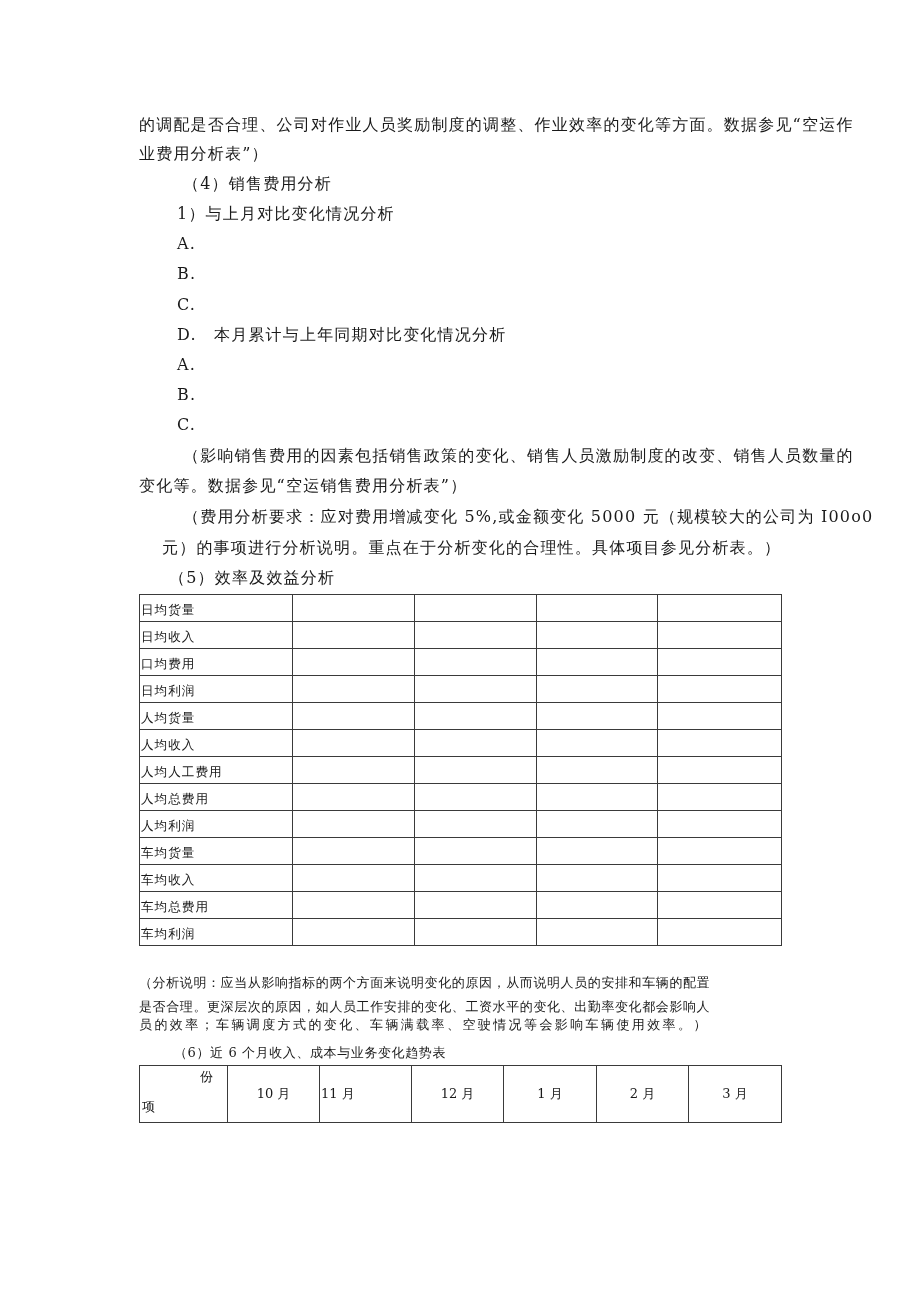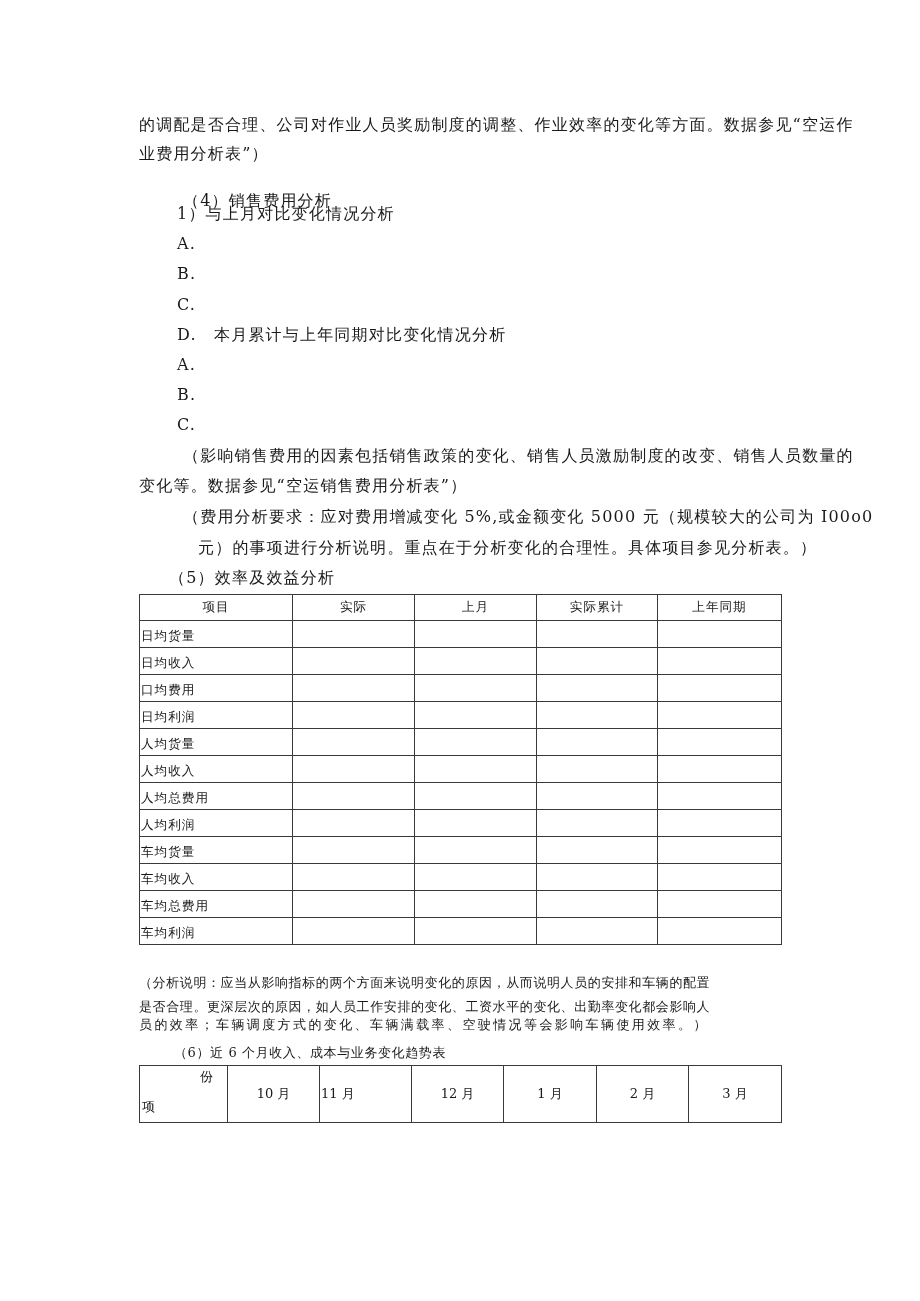--- a/index.html
+++ b/index.html
@@ -19,51 +19,44 @@
     #t2 td.corner .c-top { position: absolute; right: 14px; top: 2px; }
     #t2 td.corner .c-bot { position: absolute; left: 2px; bottom: 6px; }
     #t2 td.left { text-align: left; padding-left: 1px; }
   </style>
 </head>
 <body>
 
 <div>
   <div class="line" style="left:139px; top:116px;">的调配是否合理、公司对作业人员奖励制度的调整、作业效率的变化等方面。数据参见“空运作</div>
   <div class="line" style="left:139px; top:145px;">业费用分析表”）</div>
-  <div class="line" style="left:183px; top:192px;">（4）销售费用分析</div>
+  <div class="line" style="left:183px; top:175px;">（4）销售费用分析</div>
   <div class="line" style="left:177px; top:205px;">1）与上月对比变化情况分析</div>
   <div class="line" style="left:177px; top:235px;">A.</div>
   <div class="line" style="left:177px; top:265px;">B.</div>
   <div class="line" style="left:177px; top:296px;">C.</div>
   <div class="line" style="left:177px; top:326px;">D.　本月累计与上年同期对比变化情况分析</div>
   <div class="line" style="left:177px; top:356px;">A.</div>
   <div class="line" style="left:177px; top:386px;">B.</div>
   <div class="line" style="left:177px; top:416px;">C.</div>
   <div class="line" style="left:183px; top:447px;">（影响销售费用的因素包括销售政策的变化、销售人员激励制度的改变、销售人员数量的</div>
   <div class="line" style="left:139px; top:477px;">变化等。数据参见“空运销售费用分析表”）</div>
   <div class="line" style="left:183px; top:508px;">（费用分析要求：应对费用增减变化 5%,或金额变化 5000 元（规模较大的公司为 I00o0</div>
-  <div class="line" style="left:162px; top:539px;margin-left:36px;">元）的事项进行分析说明。重点在于分析变化的合理性。具体项目参见分析表。）</div>
+  <div class="line" style="left:162px; top:539px;">元）的事项进行分析说明。重点在于分析变化的合理性。具体项目参见分析表。）</div>
   <div class="line" style="left:169px; top:569px;">（5）效率及效益分析</div>
 
   <table id="t1">
     <colgroup>
       <col style="width:153px">
         <col style="width:122px">
         <col style="width:122px">
         <col style="width:121px">
         <col style="width:124px">
     </colgroup>
     <tbody>
-        <tr>
-      <th>项目</th>
-      <th>实际</th>
-      <th>上月</th>
-      <th>实际累计</th>
-      <th>上年同期</th>
-    </tr>
     <tr>
       <td class="lbl">日均货量</td>
       <td></td>
       <td></td>
       <td></td>
       <td></td>
     </tr>
     <tr>
       <td class="lbl">日均收入</td>
       <td></td>
@@ -87,20 +80,27 @@
     </tr>
     <tr>
       <td class="lbl">人均货量</td>
       <td></td>
       <td></td>
       <td></td>
       <td></td>
     </tr>
     <tr>
       <td class="lbl">人均收入</td>
+      <td></td>
+      <td></td>
+      <td></td>
+      <td></td>
+    </tr>
+    <tr>
+      <td class="lbl">人均人工费用</td>
       <td></td>
       <td></td>
       <td></td>
       <td></td>
     </tr>
     <tr>
       <td class="lbl">人均总费用</td>
       <td></td>
       <td></td>
       <td></td>

